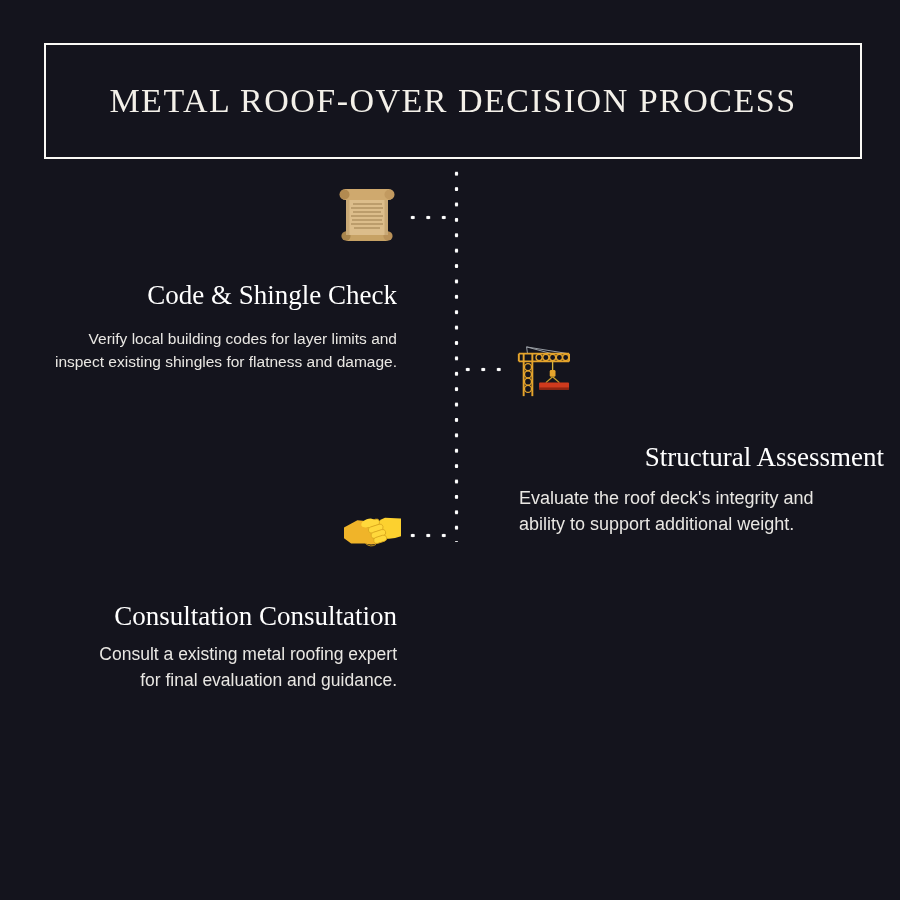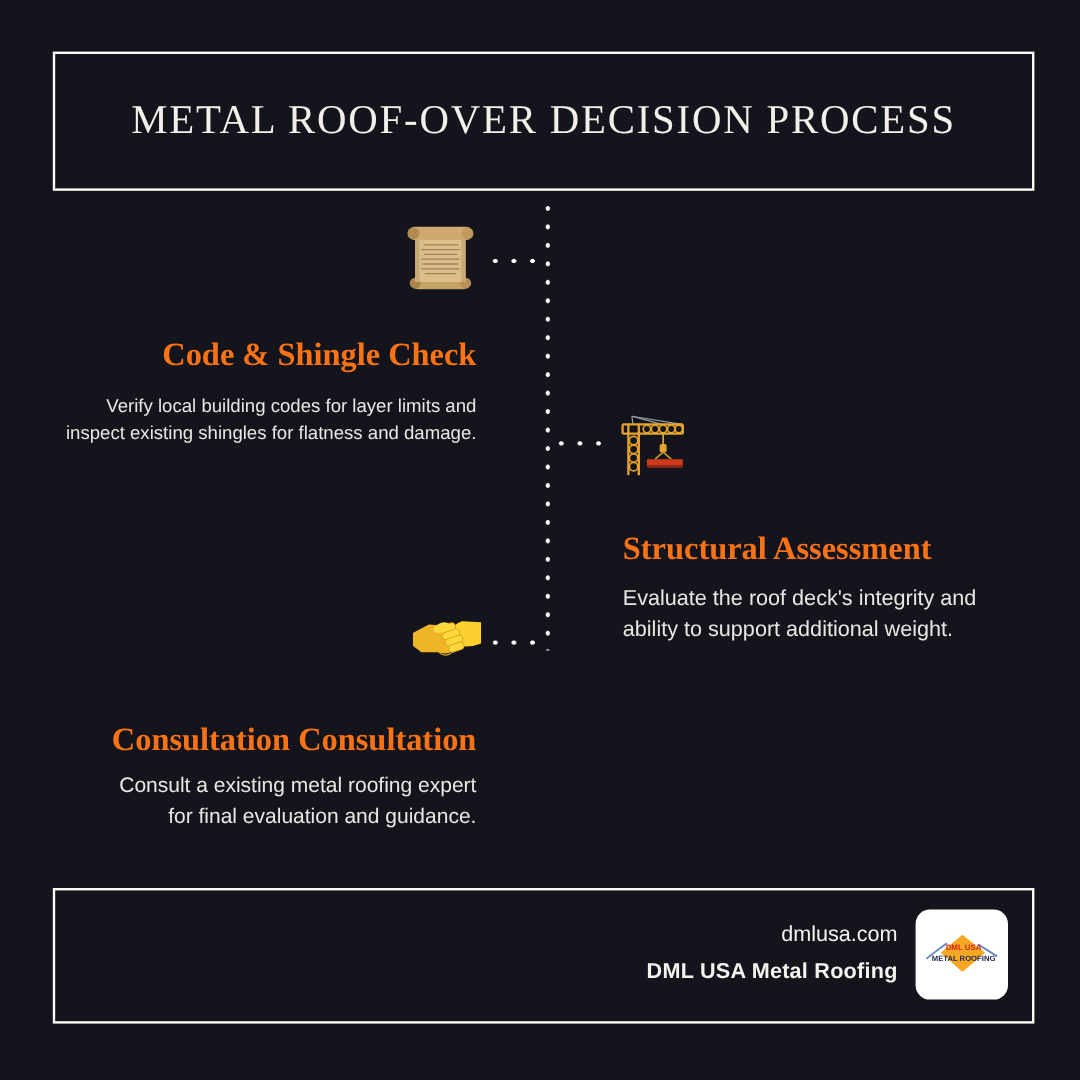--- a/index.html
+++ b/index.html
@@ -50,34 +50,34 @@
   .icon svg{display:block;}
   .icon-scroll{left:332px;top:186px;}
   .icon-crane{left:509px;top:344px;}
   .icon-handshake{left:340px;top:507px;}
 
   
   .step{position:absolute;width:365px;}
   .step h2{
     margin:0 0 9px 0;
     font-family:"Liberation Serif", serif;
-    font-weight:700;
+    font-weight:400;
     font-size:27px;
-    color:#f97316;
+    color:#ffffff;
   }
   .step p{
     margin:0;
     color:#e9e7e3;
     white-space:pre-line;
     line-height:1.5;
   }
   .step-1{right:507px;top:280px;text-align:right;}
   .step-1 p{font-size:15.5px;margin-top:16px;}
   .step-2{left:515px;top:442px;text-align:left;}
-  .step-2 h2{margin-bottom:12px;}
+  .step-2 h2{margin-bottom:12px;text-align:right;}
   .step-2 p{font-size:18px;line-height:1.45;}
   .step-3{right:507px;top:601px;text-align:right;}
   .step-3 p{font-size:17.5px;}
 
   
   .footer-box{
     position:absolute;left:40px;top:740px;width:814px;height:109px;
     border:2px solid #fbfaf6;
   }
   .footer-text{
@@ -191,29 +191,14 @@
       <path d="M24,40 Q30,45 36,41" fill="none" stroke="#d9a51e" stroke-width="1"></path>
     </svg>
   </div>
 
   <div class="step step-3">
     <h2>Consultation Consultation</h2>
     <p>Consult a existing metal roofing expert
 for final evaluation and guidance.</p>
   </div>
 
-  <div class="footer-box">
-    <div class="footer-text">
-      <div class="footer-website">dmlusa.com</div>
-      <div class="footer-company">DML USA Metal Roofing</div>
-    </div>
-    <div class="logo-card">
-      <svg width="64" height="42" viewBox="0 0 64 42">
-        <polyline points="2,24 7,20 19,11" fill="none" stroke="#6b8cc2" stroke-width="1.6"></polyline>
-        <line x1="45" y1="12" x2="61" y2="22" stroke="#6b8cc2" stroke-width="1.6"></line>
-        <polygon points="32,4 51,19 32,35 14,19" fill="#f7a823"></polygon>
-        <text x="33" y="17" text-anchor="middle" font-family="Liberation Sans, sans-serif" font-size="6.6" font-weight="bold" fill="#d6281a">DML USA</text>
-        <text x="33" y="26" text-anchor="middle" font-family="Liberation Sans, sans-serif" font-size="6.4" font-weight="bold" fill="#232d52">METAL ROOFING</text>
-      </svg>
-    </div>
-  </div>
 
 </div>
 
 </body></html>

